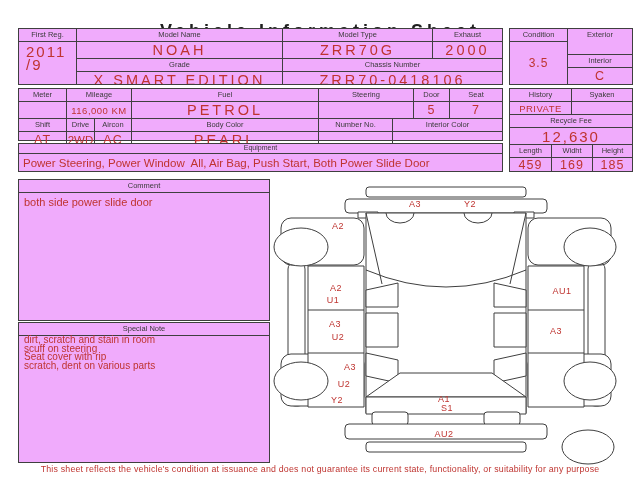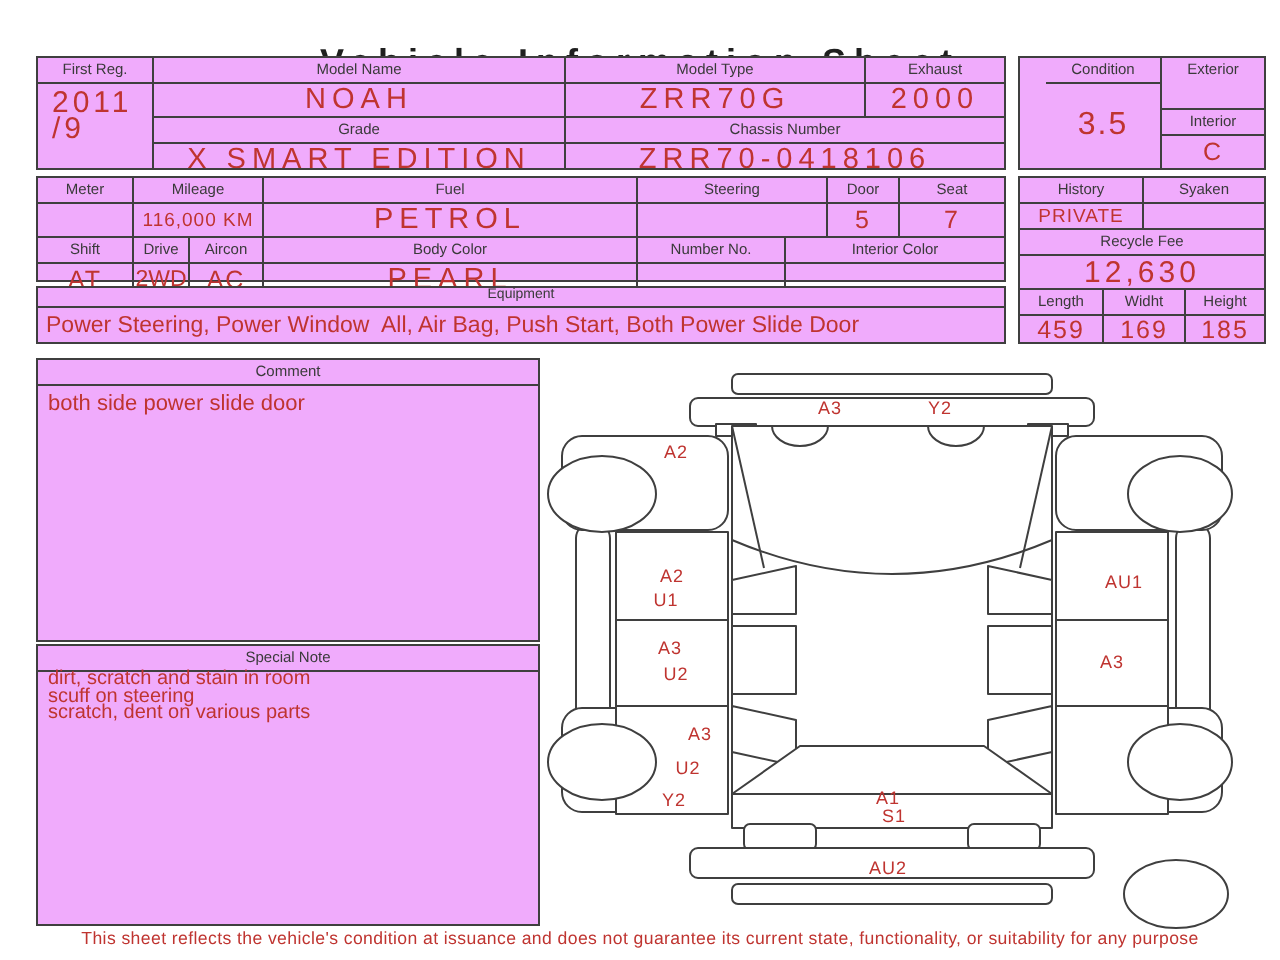--- a/index.html
+++ b/index.html
@@ -130,24 +130,24 @@
         <div class="val sm"></div>
       </div>
     </div>
   </div>
 
   <div class="box" style="left:18px;top:143px;width:485px;height:29px;">
     <div class="note-hdr" style="height:9px;line-height:8px;font-size:7px;">Equipment</div>
     <div class="equip-text">Power Steering, Power Window  All, Air Bag, Push Start, Both Power Slide Door</div>
   </div>
 
-  <div class="box row" style="left:509px;top:28px;width:124px;height:57px;padding-left:13px;">
+  <div class="box row" style="left:509px;top:28px;width:124px;height:57px;">
     <div class="cell" style="width:57px;">
       <div class="hdr">Condition</div>
-      <div class="val" style="font-size:16px;letter-spacing:1px;">3.5</div>
+      <div class="val" style="font-size:12px;letter-spacing:1px;">3.5</div>
     </div>
     <div class="cell" style="flex:1;">
       <div class="hdr noline">Exterior</div>
       <div class="val sm" style="flex:none;height:13px;"></div>
       <div class="hdr" style="border-top:1px solid #3f3f3f;">Interior</div>
       <div class="val med">C</div>
     </div>
   </div>
 
   <div class="box" style="left:509px;top:88px;width:124px;height:84px;display:flex;flex-direction:column;">
@@ -183,20 +183,21 @@
 
   <div class="box" style="left:18px;top:179px;width:252px;height:142px;">
     <div class="note-hdr">Comment</div>
     <div class="comment-text">both side power slide door</div>
   </div>
 
   <div class="box" style="left:18px;top:322px;width:252px;height:141px;">
     <div class="note-hdr">Special Note</div>
     <div class="note-line">dirt, scratch and stain in room</div>
     <div class="note-line">scuff on steering</div>
+    <div class="note-line">Seat cover with rip</div>
     <div class="note-line">scratch, dent on various parts</div>
   </div>
 
   <svg class="car" width="640" height="480" viewBox="0 0 640 480">
     <g>
       <rect class="sh" x="366" y="187" width="160" height="10" rx="3"></rect>
       <rect class="sh" x="345" y="199" width="202" height="14" rx="4"></rect>
       <rect class="sh" x="358" y="212" width="20" height="6"></rect>
       <rect class="sh" x="514" y="212" width="20" height="6"></rect>
     </g>

